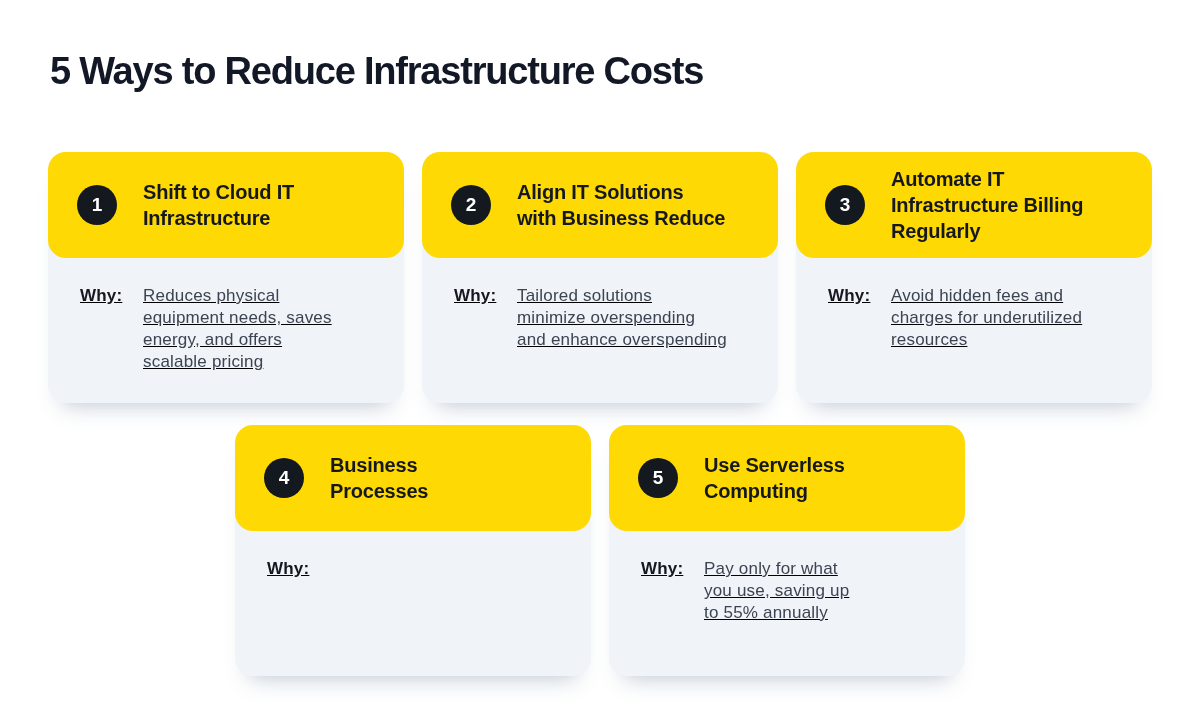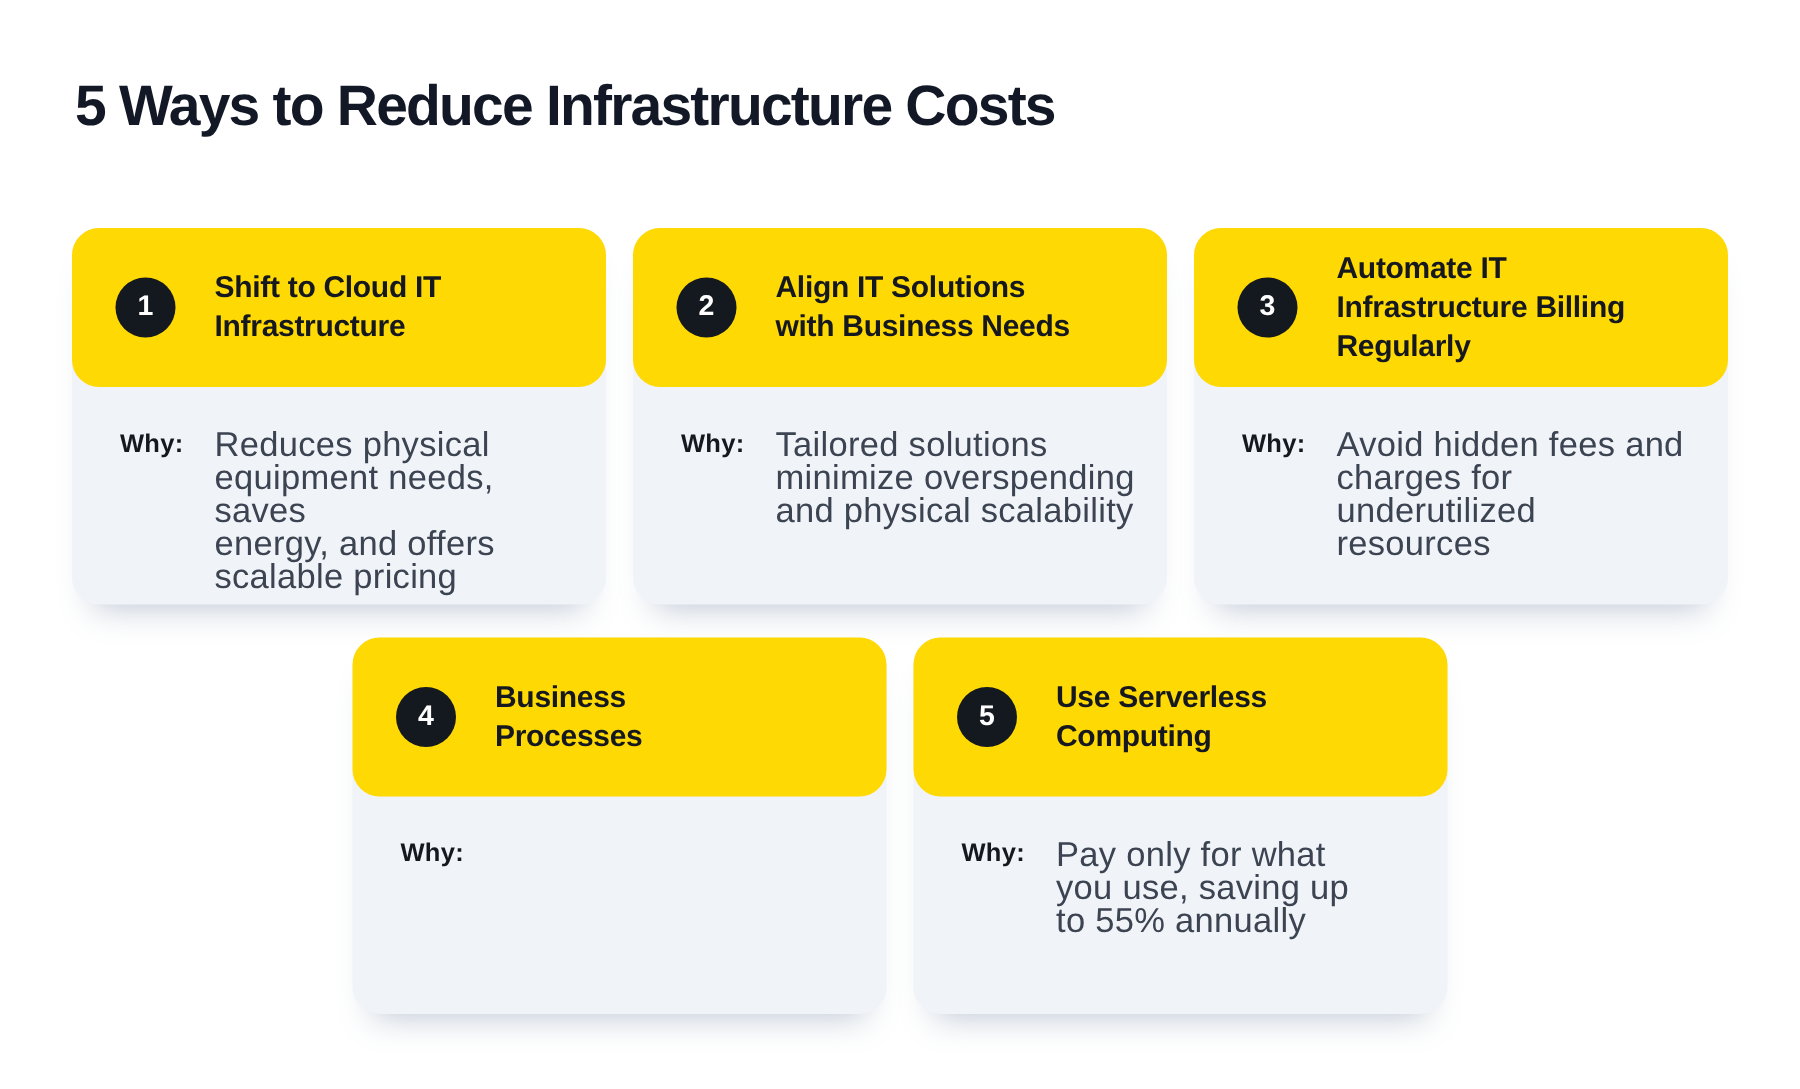--- a/index.html
+++ b/index.html
@@ -31,29 +31,29 @@
     margin-left:29px; flex-shrink:0;
   }
   .card-title {
     margin-left:26px; padding-right:10px;
     font-size:20px; font-weight:bold; color:#15181F;
     line-height:26px; letter-spacing:-0.2px;
     white-space:pre-line;
   }
   .card-body {
     position:absolute; top:106px; left:0; width:356px; height:145px;
-    display:flex; padding:27px 14px 0 32px;
+    display:flex; padding:27px 14px 0 32px;text-decoration:underline;
   }
   .why-label {
     width:63px; flex-shrink:0;
     font-size:17px; font-weight:bold; color:#15181F;
     line-height:22px; letter-spacing:0.2px;
   }
   .why-desc {
-    font-size:23px; color:#3C4452;
+    font-size:17px; color:#3C4452;
     line-height:22px; letter-spacing:0.2px;
     white-space:pre-line;
   }
 
   
   .card-pos-1 { left:48px;  top:152px; }
   .card-pos-2 { left:422px; top:152px; }
   .card-pos-3 { left:796px; top:152px; }
   .card-pos-4 { left:235px; top:425px; }
   .card-pos-5 { left:609px; top:425px; }
@@ -77,27 +77,27 @@
 equipment needs, saves
 energy, and offers
 scalable pricing</div>
     </div>
   </div>
 
   <div class="card card-pos-2">
     <div class="card-header">
       <div class="badge">2</div>
       <div class="card-title">Align IT Solutions
-with Business Needs</div>
+with Business Reduce</div>
     </div>
     <div class="card-body">
       <div class="why-label">Why:</div>
       <div class="why-desc">Tailored solutions
 minimize overspending
-and physical scalability</div>
+and enhance overspending</div>
     </div>
   </div>
 
   <div class="card card-pos-3">
     <div class="card-header">
       <div class="badge">3</div>
       <div class="card-title">Automate IT
 Infrastructure Billing
 Regularly</div>
     </div>

